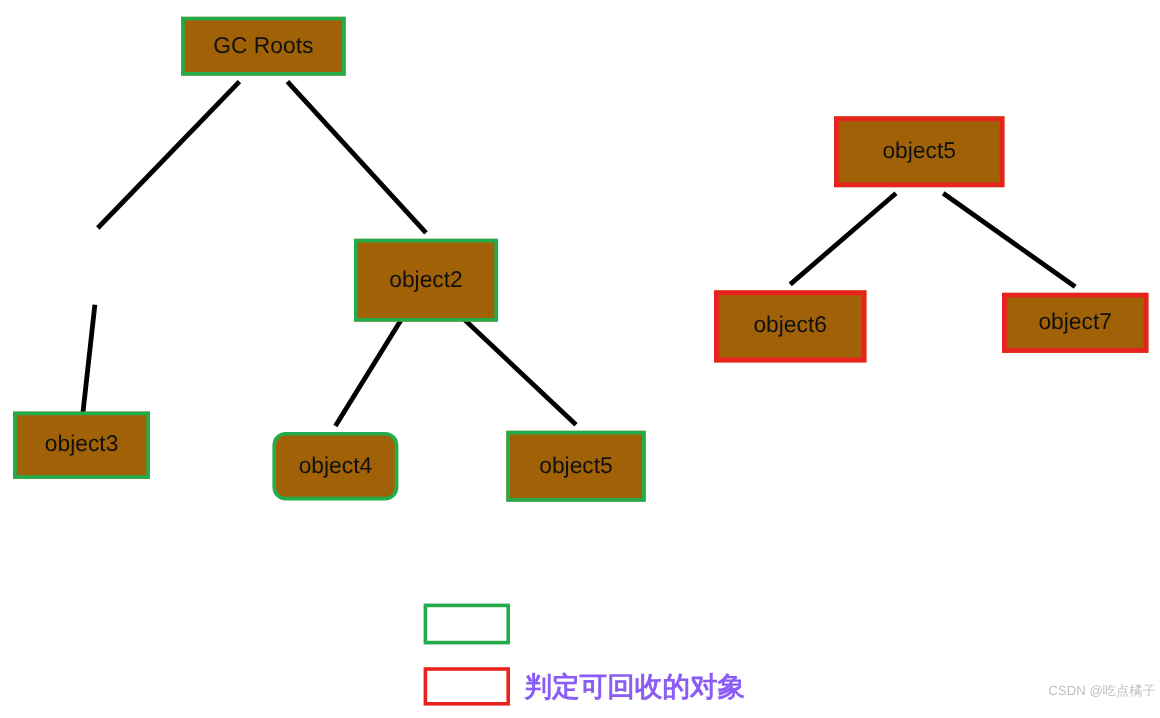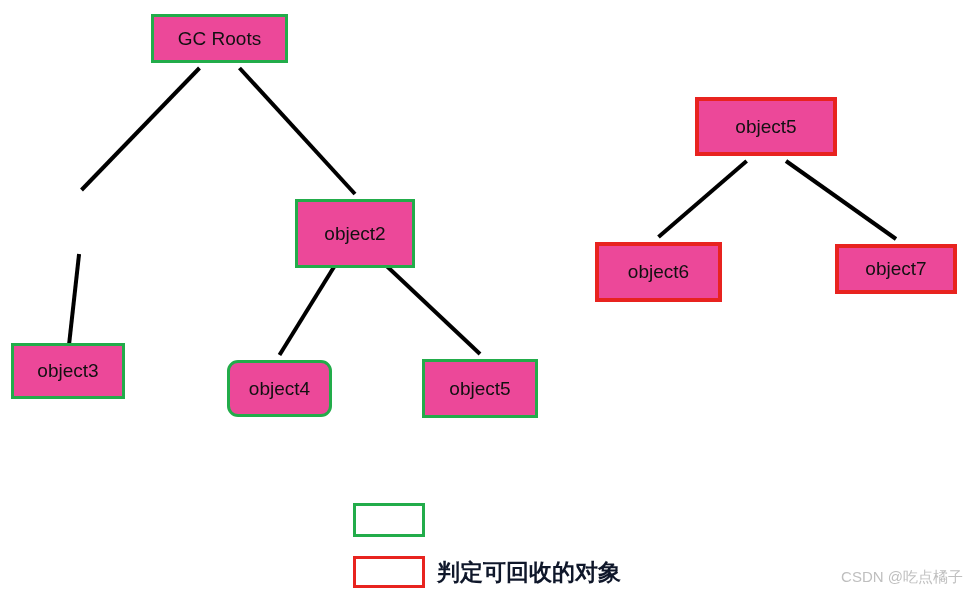--- a/index.html
+++ b/index.html
@@ -13,21 +13,21 @@
   }
   #edges-svg {
     position: absolute;
     left: 0; top: 0;
     width: 967px; height: 598px;
     pointer-events: none;
   }
   .node {
     position: absolute;
     box-sizing: border-box;
-    background: #ec4899;
+    background: #a16207;
     display: flex;
     align-items: center;
     justify-content: center;
     font-size: 19px;
     color: #111111;
   }
   .node.alive { border: 3px solid #22ac4a; }
   .node.collectable { border: 4px solid #e8231f; }
   .legend-swatch {
     position: absolute;
@@ -43,21 +43,21 @@
     white-space: nowrap;
   }
   .legend-label.alive { color: #22ac4a; }
   .legend-label.collectable { color: #e8231f; }
   .watermark {
     position: absolute;
     left: 813px;
     top: 568px;
     width: 150px;
     text-align: right;
-    font-size: 15px;
+    font-size: 11px;
     color: #bfbfbf;
     white-space: nowrap;
   }
 </style>
 </head>
 <body>
 
 <div id="stage">
 
   <svg id="edges-svg" viewBox="0 0 967 598">
@@ -99,17 +99,17 @@
     <span>object6</span>
   </div>
 
   <div class="node collectable" style="left: 835px; top: 244px; width: 122px; height: 50px; border-color: rgb(232, 35, 31);">
     <span>object7</span>
   </div>
 
   <div class="legend-swatch alive" style="left: 353px; top: 503px; width: 72px; height: 34px; border-color: rgb(34, 172, 74);"></div>
 
   <div class="legend-swatch collectable" style="left: 353px; top: 556px; width: 72px; height: 32px; border-color: rgb(232, 35, 31);"></div>
-  <div class="legend-label collectable" style="left: 437px; top: 557px; color: #0f172a;">判定可回收的对象</div>
+  <div class="legend-label collectable" style="left: 437px; top: 557px; color: #8b5cf6;">判定可回收的对象</div>
 
   <div class="watermark">CSDN @吃点橘子</div>
 
 </div>
 
 </body></html>

